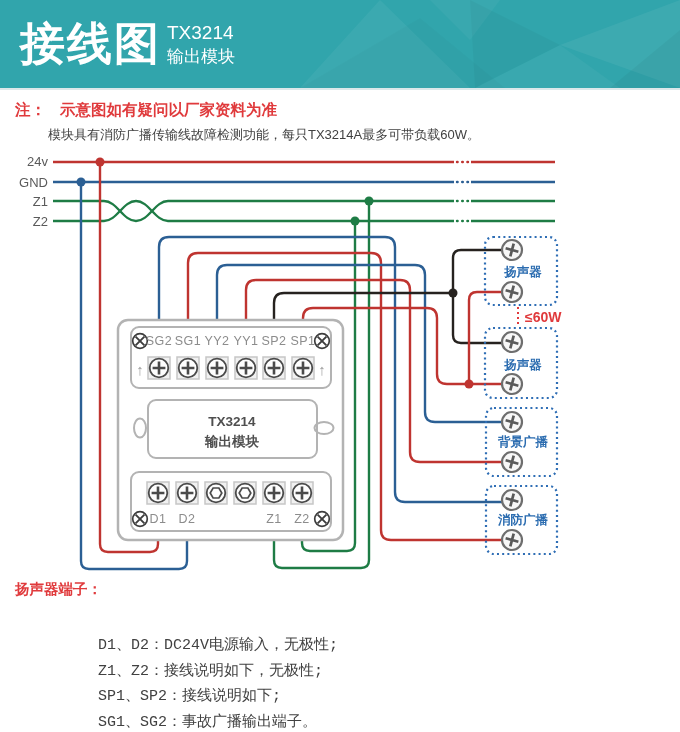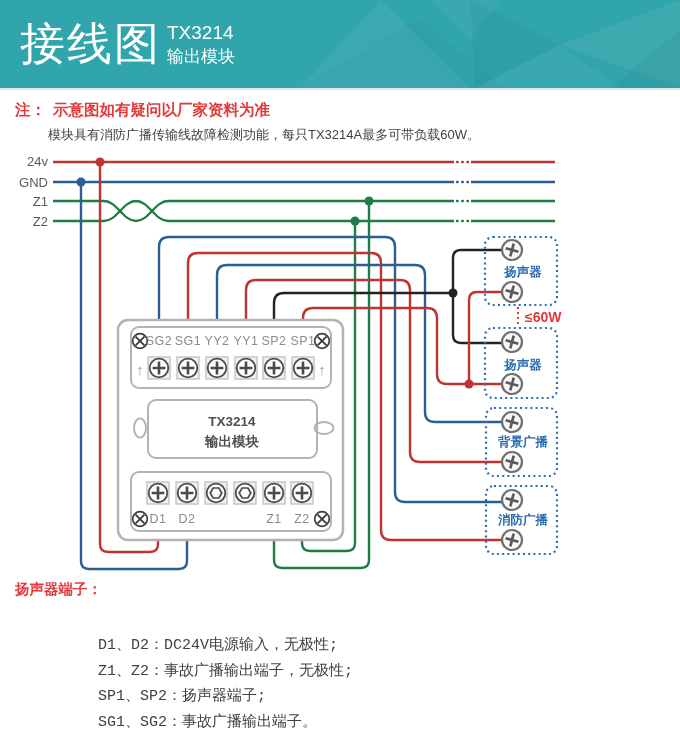--- a/index.html
+++ b/index.html
@@ -11,30 +11,30 @@
   
   .header{
     position:absolute;left:0;top:0;width:680px;height:90px;
     background:var(--header_teal);
     border-bottom:2px solid #dce8ea;
     box-sizing:border-box;
   }
   .header .poly{position:absolute;left:0;top:0;}
   .header-title{
     position:absolute;left:20px;top:10px;
-    color:#ffffff;font-size:45px;font-weight:normal;letter-spacing:2px;line-height:68px;
+    color:#ffffff;font-size:45px;font-weight:bold;letter-spacing:2px;line-height:68px;
   }
   .header-sub{
     position:absolute;left:167px;top:21px;color:#ffffff;
   }
   .header-sub .model{font-size:19px;line-height:24px;}
   .header-sub .name{font-size:17px;line-height:23px;}
   
   .note-line1{position:absolute;left:15px;top:100px;font-size:15.5px;font-weight:bold;color:var(--red_accent);}
-  .note-line1 .warn{margin-left:7px;}
+  .note-line1 .warn{margin-left:14px;}
   .note-line2{position:absolute;left:48px;top:126px;font-size:13px;color:var(--text_dark);}
   
   .diagram{position:absolute;left:0;top:0;}
   .w{fill:none;stroke-width:2.4px;}
   .w-red{stroke:var(--wire_red);}
   .w-blue{stroke:var(--wire_blue);}
   .w-green{stroke:var(--wire_green);}
   .w-black{stroke:var(--wire_black);}
   .dots{stroke-dasharray:0.6 4.6;stroke-linecap:round;}
   .bus-label{font-size:13px;fill:#5a5a5a;}
@@ -217,16 +217,16 @@
     <circle cx="369" cy="201" r="4.5" fill="var(--wire_green)"></circle>
     <circle cx="355" cy="221" r="4.5" fill="var(--wire_green)"></circle>
     <circle cx="453" cy="293" r="4.5" fill="var(--wire_black)"></circle>
     <circle cx="469" cy="384" r="4.5" fill="var(--wire_red)"></circle>
   </g>
 </svg>
 
 <div class="legend-heading">扬声器端子：</div>
 <div class="legend-items">
   <div class="item">D1、D2：DC24V电源输入，无极性;</div>
-  <div class="item">Z1、Z2：事故广播输出端子，无极性;</div>
-  <div class="item">SP1、SP2：扬声器端子;</div>
+  <div class="item">Z1、Z2：接线说明如下，无极性;</div>
+  <div class="item">SP1、SP2：接线说明如下;</div>
   <div class="item">SG1、SG2：事故广播输出端子。</div>
 </div>
 
 </body></html>

